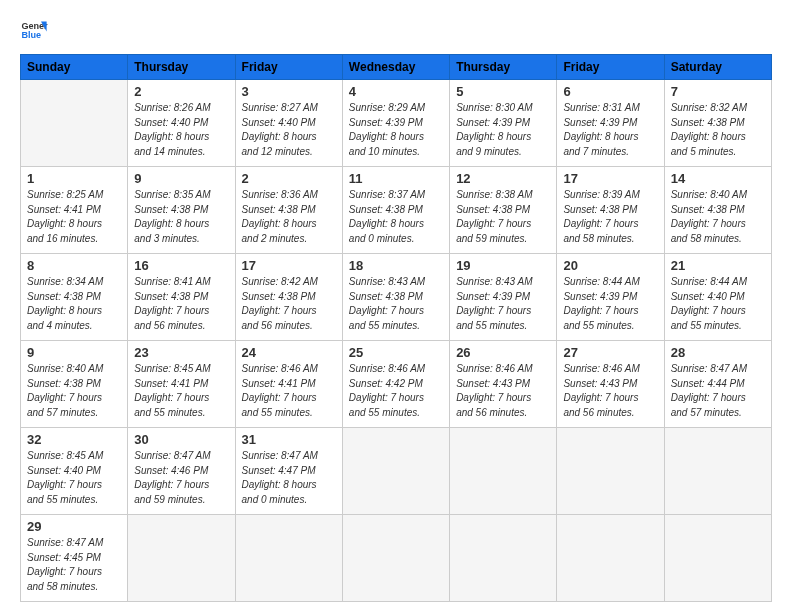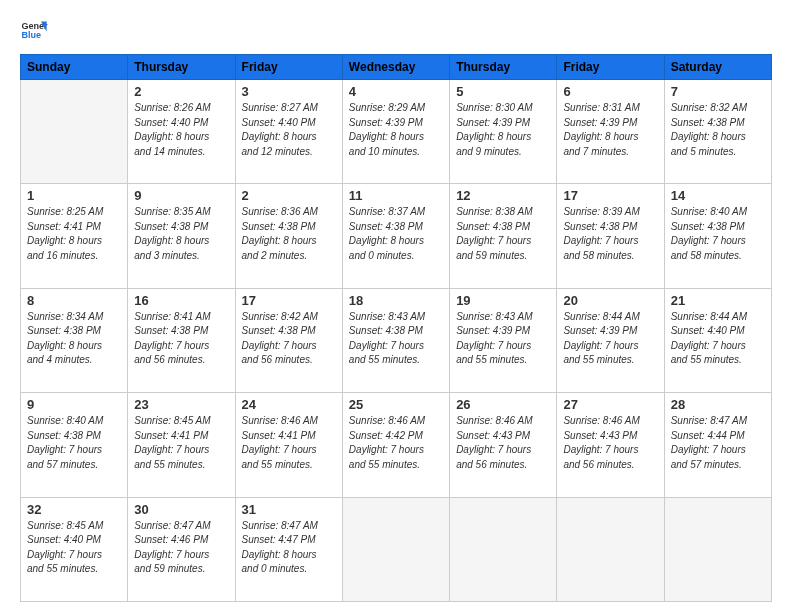--- a/index.html
+++ b/index.html
@@ -394,15 +394,32 @@
           Sunset: 4:47 PM<br>
           Daylight: 8 hours<br>
           and 0 minutes.
         </span>
       </td>
           <td class="empty"></td>
           <td class="empty"></td>
           <td class="empty"></td>
           <td class="empty"></td>
         </tr>
+        <tr>
+          <td>
+        <span class="day-num">29</span>
+        <span class="day-info">
+          Sunrise: 8:47 AM<br>
+          Sunset: 4:45 PM<br>
+          Daylight: 7 hours<br>
+          and 58 minutes.
+        </span>
+      </td>
+          <td class="empty"></td>
+          <td class="empty"></td>
+          <td class="empty"></td>
+          <td class="empty"></td>
+          <td class="empty"></td>
+          <td class="empty"></td>
+        </tr>
       </tbody>
   </table>
 </div>
 
 </body></html>

